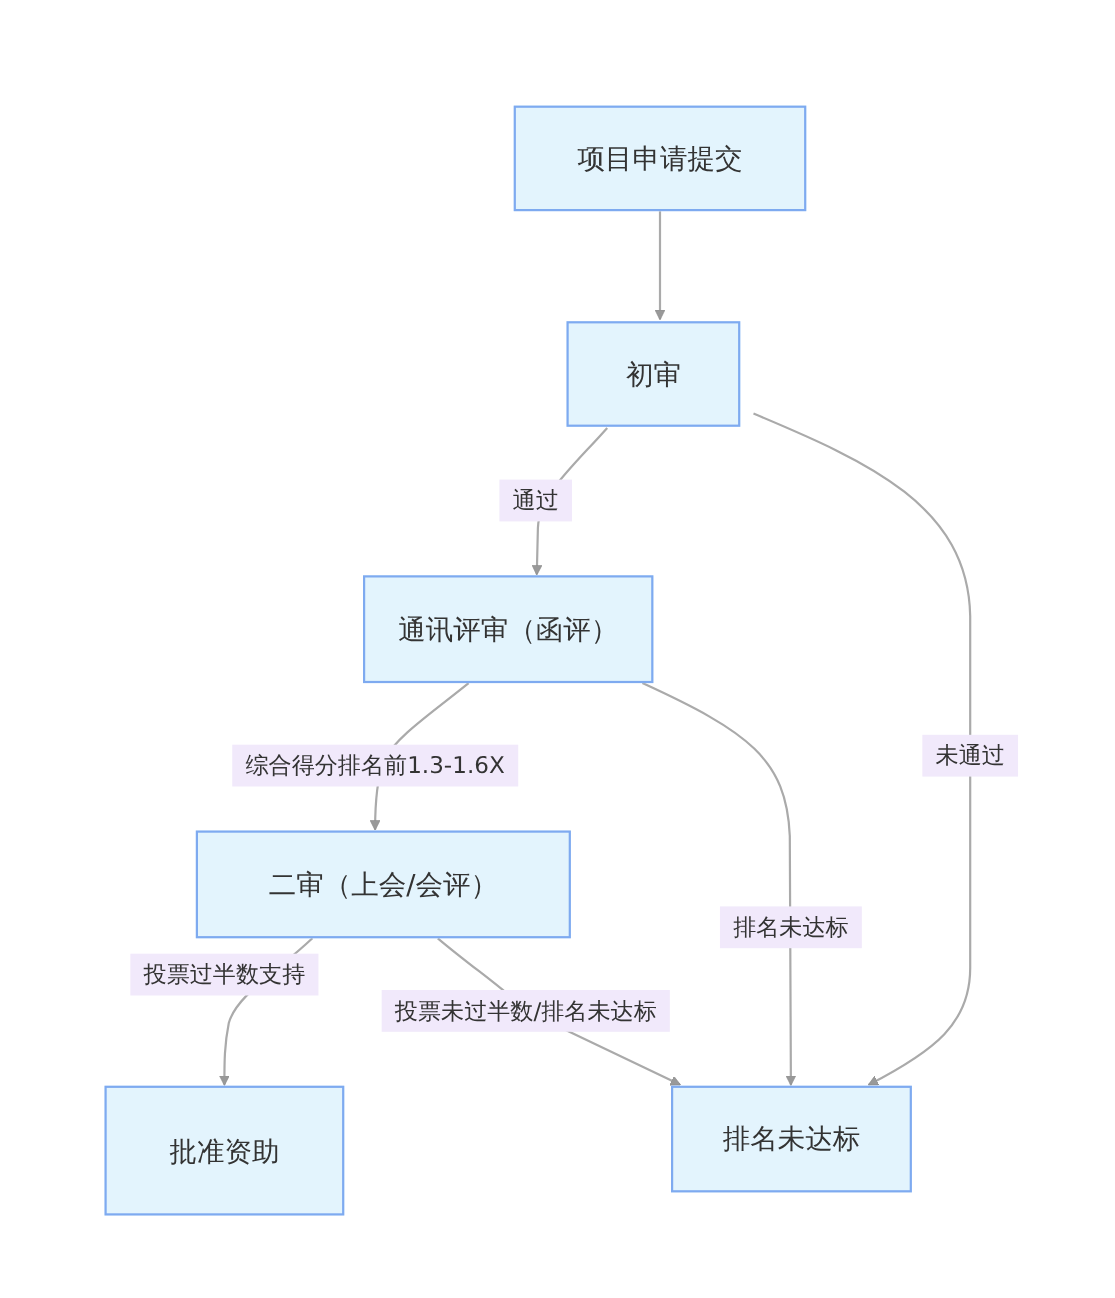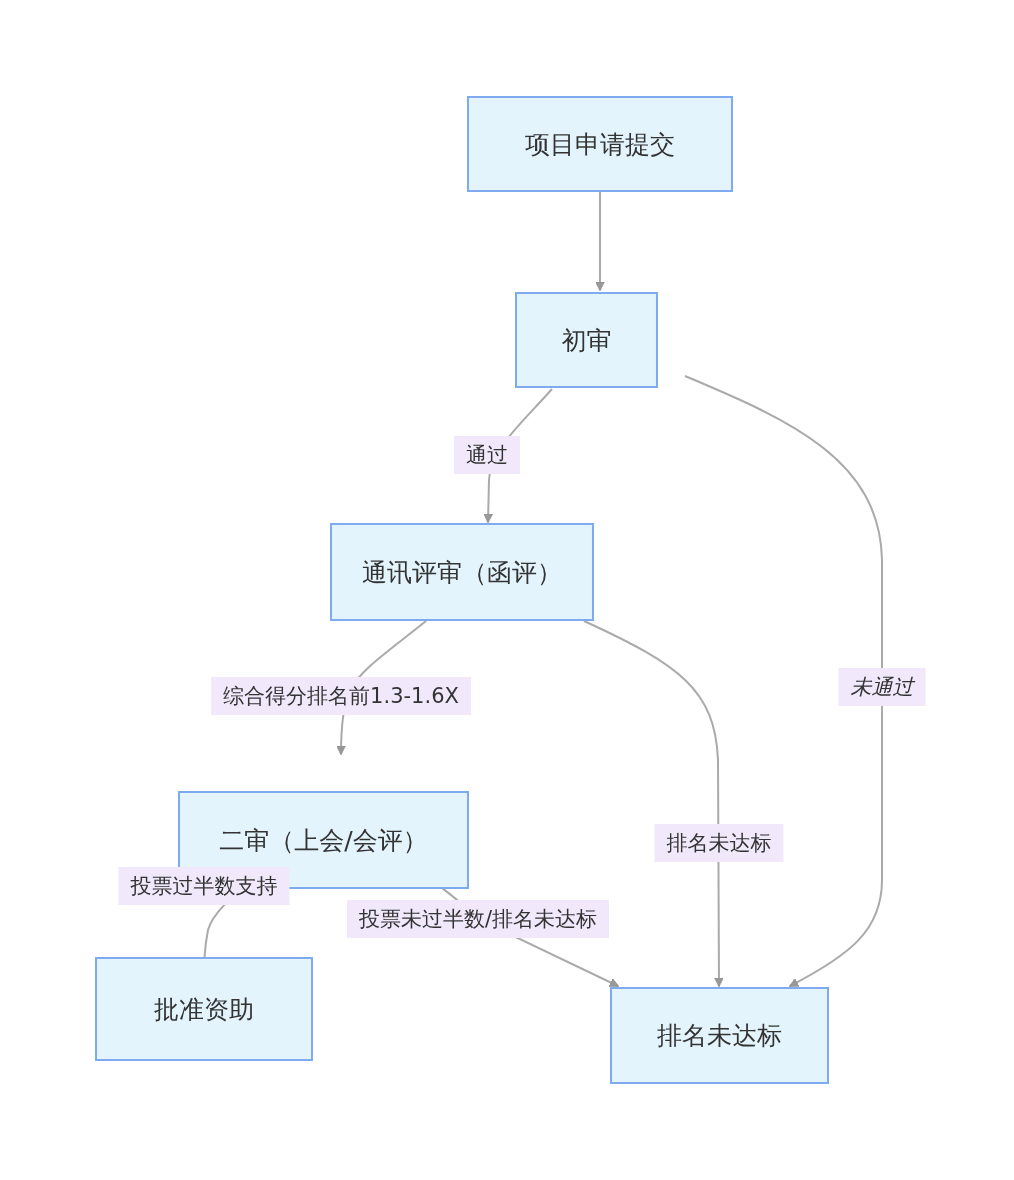--- a/index.html
+++ b/index.html
@@ -28,34 +28,34 @@
     <path d="M426,621 C390,650 360,670 350,690 C343,705 341,730 341,754" marker-end="url(#arrow)"></path>
     <path d="M584,621 C680,665 715,690 718,760 L719,986" marker-end="url(#arrow)"></path>
     <path d="M284,853 C250,885 215,905 208,930 C204,950 204,965 204,986" marker-end="url(#arrow)"></path>
     <path d="M398,853 C430,880 460,900 480,920 L618,986" marker-end="url(#arrow)"></path>
   </g>
 </svg>
 
 <div class="node" style="left:467px;top:96px;width:266px;height:96px;">
     <span>项目申请提交</span>
   </div>
-<div class="node" style="left:515px;top:292px;width:143px;height:96px;">
+<div class="node" style="left:515px;top:292px;width:158px;height:96px;">
     <span>初审</span>
   </div>
 <div class="node" style="left:330px;top:523px;width:264px;height:98px;">
     <span>通讯评审（函评）</span>
   </div>
-<div class="node" style="left:178px;top:755px;width:291px;height:98px;margin-top:36px;">
+<div class="node" style="left:178px;top:755px;width:341px;height:98px;">
     <span>二审（上会/会评）</span>
   </div>
-<div class="node" style="left:95px;top:957px;width:218px;height:104px;">
+<div class="node" style="left:95px;top:987px;width:218px;height:118px;">
     <span>批准资助</span>
   </div>
 <div class="node" style="left:610px;top:987px;width:219px;height:97px;">
     <span>排名未达标</span>
   </div>
 
 <div class="elabel" style="left:487px;top:455px;">通过</div>
-<div class="elabel" style="left:882px;top:687px;font-style:italic;">未通过</div>
+<div class="elabel" style="left:882px;top:687px;">未通过</div>
 <div class="elabel" style="left:341px;top:696px;">综合得分排名前1.3-1.6X</div>
 <div class="elabel" style="left:719px;top:803px;margin-top:40px;">排名未达标</div>
 <div class="elabel" style="left:204px;top:886px;">投票过半数支持</div>
 <div class="elabel" style="left:478px;top:919px;">投票未过半数/排名未达标</div>
 
 </body></html>

